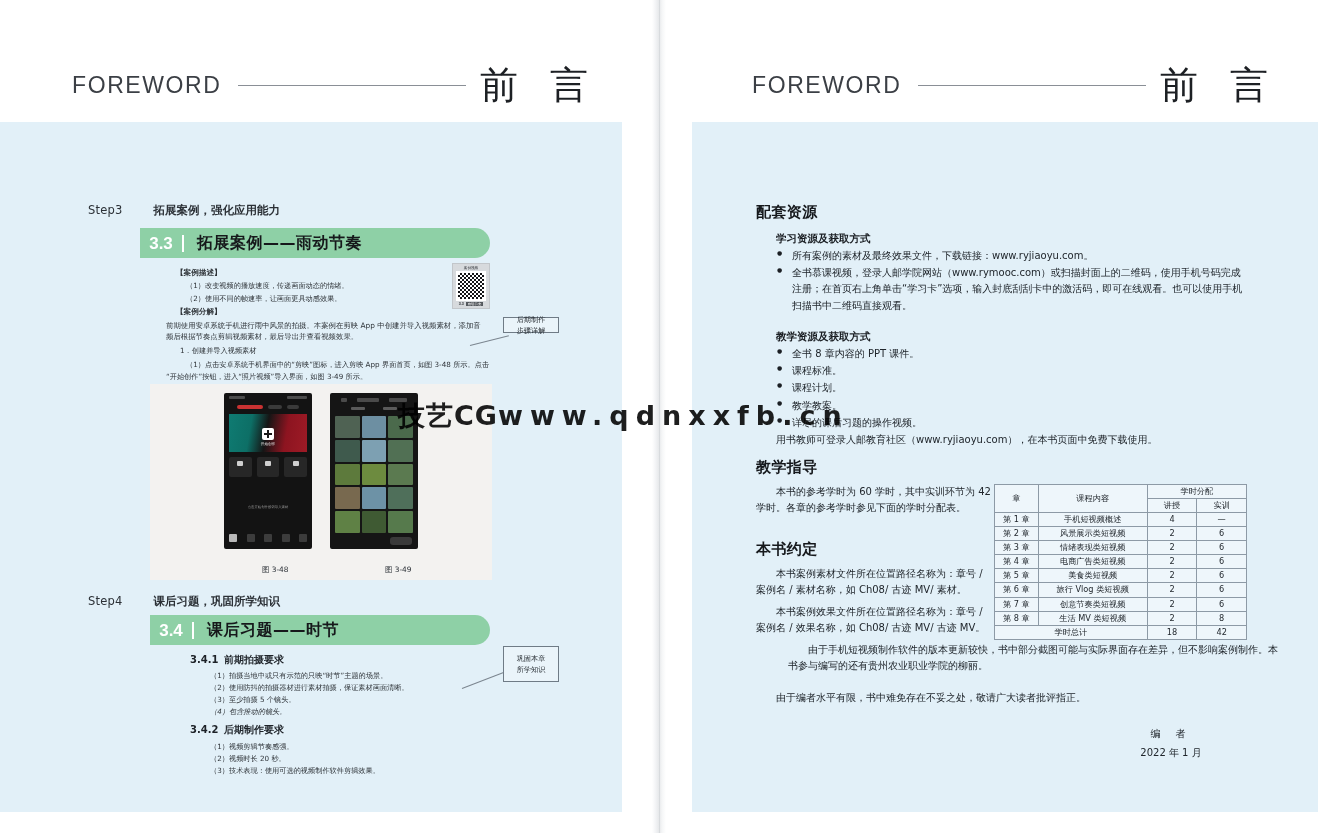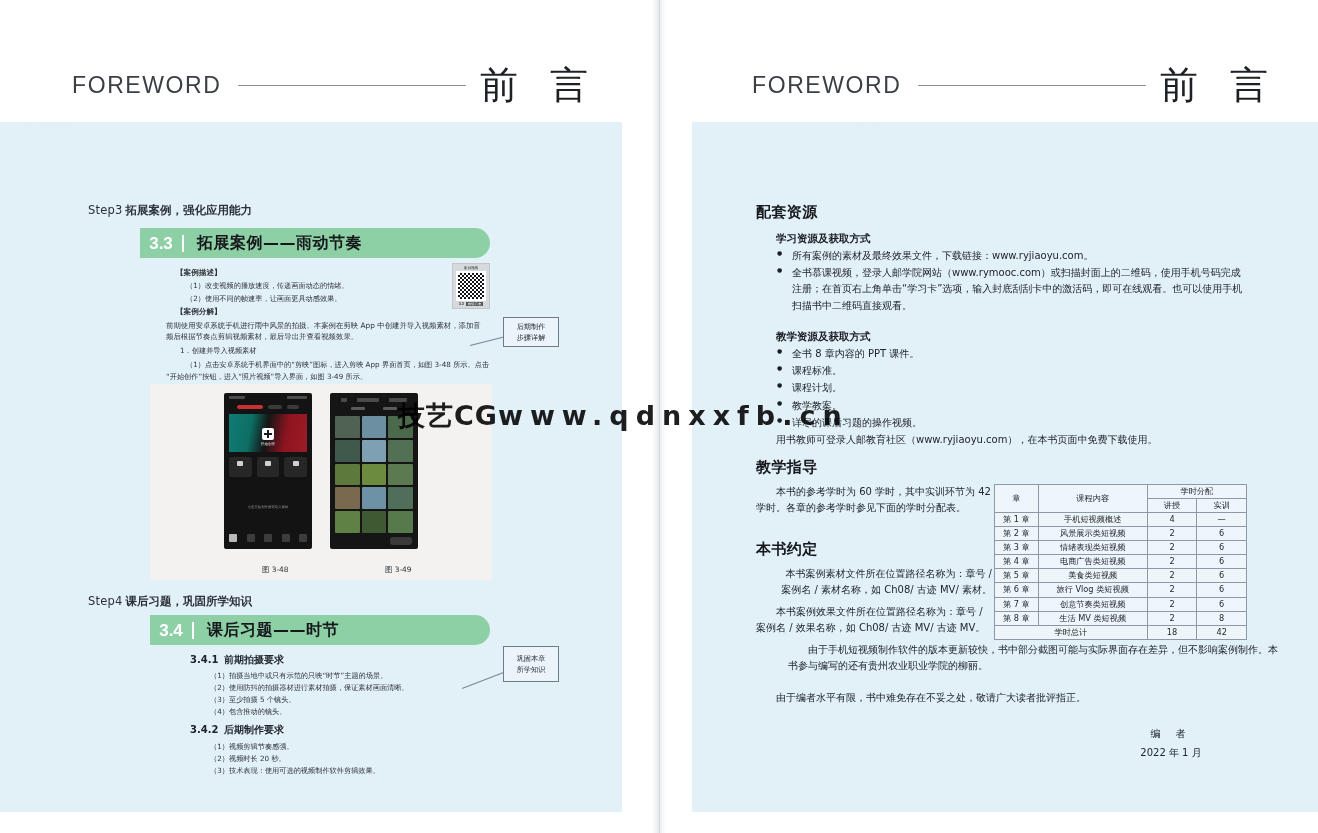--- a/index.html
+++ b/index.html
@@ -59,21 +59,21 @@
   .page.right .tint-inner { border-top-left-radius: 190px; border-bottom-left-radius: 190px; }
 
   
   .lbody { position: absolute; left: 0; top: 0; width: 652px; height: 833px; }
 
   .step-line {
     position: absolute; font-size: 11.5px; color: #2b3036; white-space: nowrap;
     font-family: "DejaVu Sans", sans-serif;
   }
   .step-line .sk { letter-spacing: .2px; }
-  .step-line .st { margin-left: 3px; font-weight: 600; }
+  .step-line .st { margin-left: 31px; font-weight: 600; }
 
   .sec-band {
     position: absolute; height: 30px; background: #8ed0a6;
     border-radius: 0 15px 15px 0; display: flex; align-items: center;
     box-shadow: 0 0 0 0 rgba(0,0,0,0);
   }
   .sec-num {
     width: 44px; text-align: center; color: #ffffff; font-size: 17px;
     font-weight: 700; font-family: "Liberation Sans", sans-serif;
     border-right: 2px solid #ffffff; line-height: 1;
@@ -238,21 +238,21 @@
       <div class="qr" style="left:452px; top:263px;">
         <div class="qr-cap">案例视频</div>
         <div class="qr-code"></div>
         <div class="qr-foot">
           <span class="n">3.3</span>
           <span class="t">雨动节奏</span>
         </div>
       </div>
 
       <div class="leader" style="left:470px; top:345px; width:40px; transform:rotate(-14deg);"></div>
-      <div class="callout" style="left:503px; top:317px; width:56px; height:30px; white-space:pre-line;">后期制作
+      <div class="callout" style="left:503px; top:317px; width:56px; height:16px; white-space:pre-line;">后期制作
 步骤详解</div>
 
       <div class="figstrip" style="left:150px; top:384px; width:342px; height:196px;">
         <div class="phone">
           <div class="ph-top">
               <i style="width:16px"></i>
               <i style="width:20px"></i>
             </div>
           <div class="ph-row">
               <i class="red" style="width:26px"></i>
@@ -317,21 +317,21 @@
         <div class="sec-num">3.4</div>
         <div class="sec-title">课后习题——时节</div>
       </div>
 
       <div class="sub-h" style="left:190px; top:653px;">
         <span class="n">3.4.1</span><span>前期拍摄要求</span>
       </div>
       <div class="para p-item" style="left:210px; top:671px;">（1）拍摄当地中或只有示范的只映“时节”主题的场景。</div>
       <div class="para p-item" style="left:210px; top:683px;">（2）使用防抖的拍摄器材进行素材拍摄，保证素材画面清晰。</div>
       <div class="para p-item" style="left:210px; top:695px;">（3）至少拍摄 5 个镜头。</div>
-      <div class="para p-item" style="left:210px; top:707px;">（4）包含推动的镜头。</div>
+      <div class="para p-item" style="left:210px; top:707px;font-style:italic;">（4）包含推动的镜头。</div>
 
       <div class="sub-h" style="left:190px; top:723px;">
         <span class="n">3.4.2</span><span>后期制作要求</span>
       </div>
       <div class="para p-item" style="left:210px; top:742px;">（1）视频剪辑节奏感强。</div>
       <div class="para p-item" style="left:210px; top:754px;">（2）视频时长 20 秒。</div>
       <div class="para p-item" style="left:210px; top:766px;">（3）技术表现：使用可选的视频制作软件剪辑效果。</div>
 
       <div class="leader" style="left:462px; top:688px; width:48px; transform:rotate(-21deg);"></div>
       <div class="callout" style="left:503px; top:646px; width:56px; height:36px; white-space:pre-line;">巩固本章
@@ -438,21 +438,21 @@
           </tr>
           <tr>
             <td colspan="2">学时总计</td>
             <td>18</td>
             <td>42</td>
           </tr>
         </tbody>
       </table>
 
       <div class="r-h2" style="left:90px; top:540px;">本书约定</div>
-      <div class="r-txt" style="left:90px; top:566px; width:236px; text-indent:20px;text-align:right;">本书案例素材文件所在位置路径名称为：章号 / 案例名 / 素材名称，如 Ch08/ 古迹 MV/ 素材。</div>
+      <div class="r-txt" style="left:90px; top:566px; width:236px; text-indent:20px;">本书案例素材文件所在位置路径名称为：章号 / 案例名 / 素材名称，如 Ch08/ 古迹 MV/ 素材。</div>
       <div class="r-txt" style="left:90px; top:604px; width:236px; text-indent:20px;">本书案例效果文件所在位置路径名称为：章号 / 案例名 / 效果名称，如 Ch08/ 古迹 MV/ 古迹 MV。</div>
       <div class="r-txt" style="left:90px; top:642px; width:490px; text-indent:20px;margin-left:32px;">由于手机短视频制作软件的版本更新较快，书中部分截图可能与实际界面存在差异，但不影响案例制作。本书参与编写的还有贵州农业职业学院的柳丽。</div>
       <div class="r-txt" style="left:90px; top:690px; width:490px; text-indent:20px;">由于编者水平有限，书中难免存在不妥之处，敬请广大读者批评指正。</div>
 
       <div class="sig" style="left:440px; top:724px; width:130px;">
         <div class="a">编 者</div>
         <div>2022 年 1 月</div>
       </div>
 
     </div>

